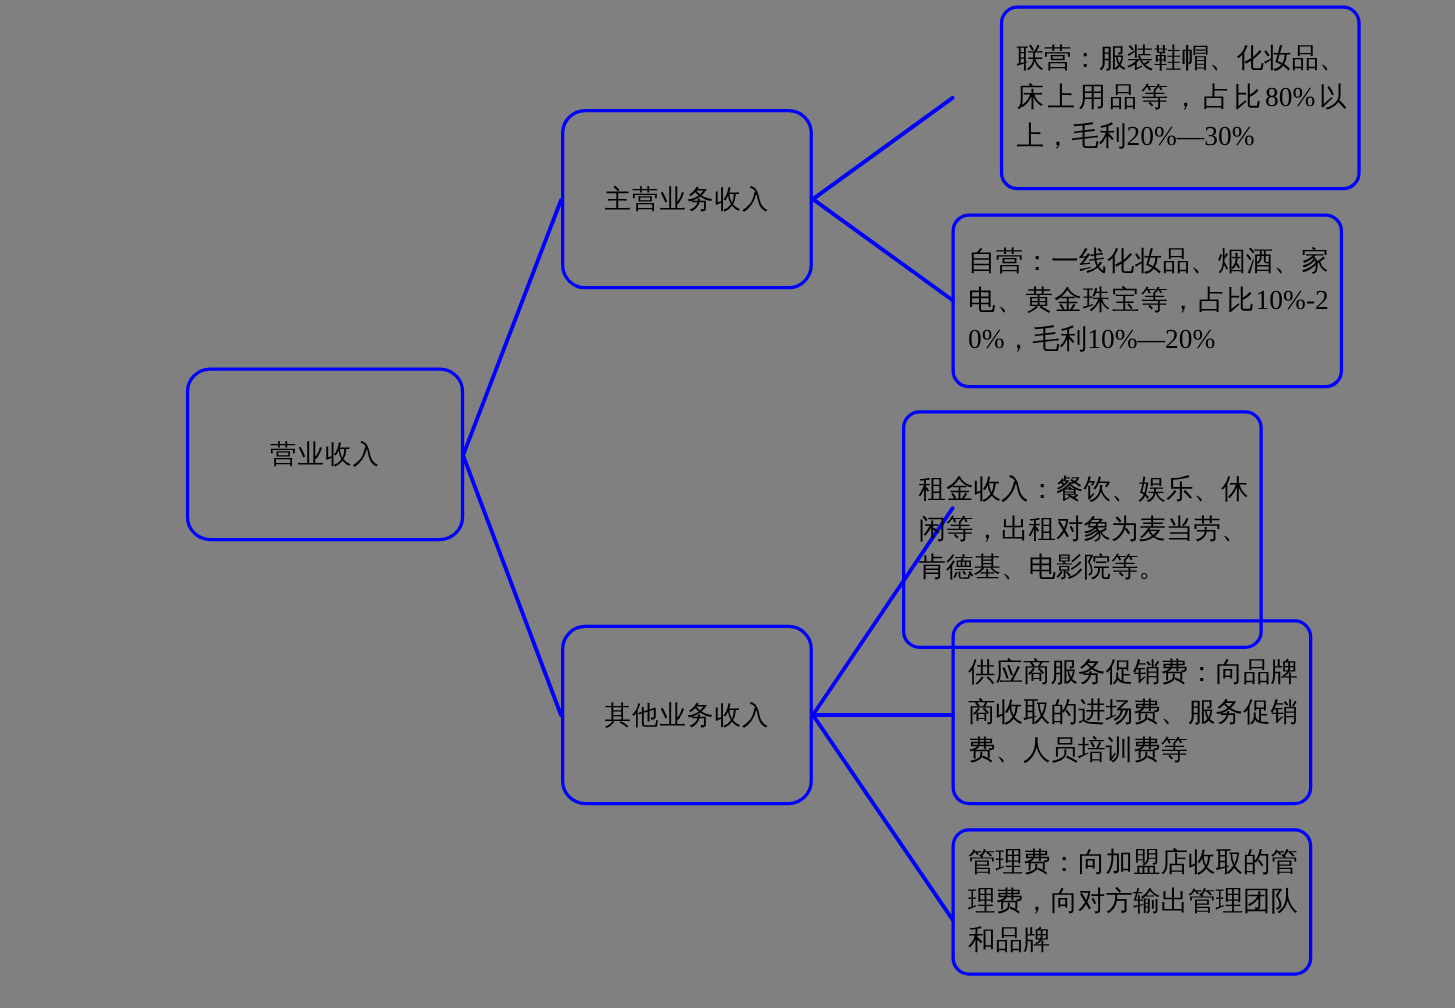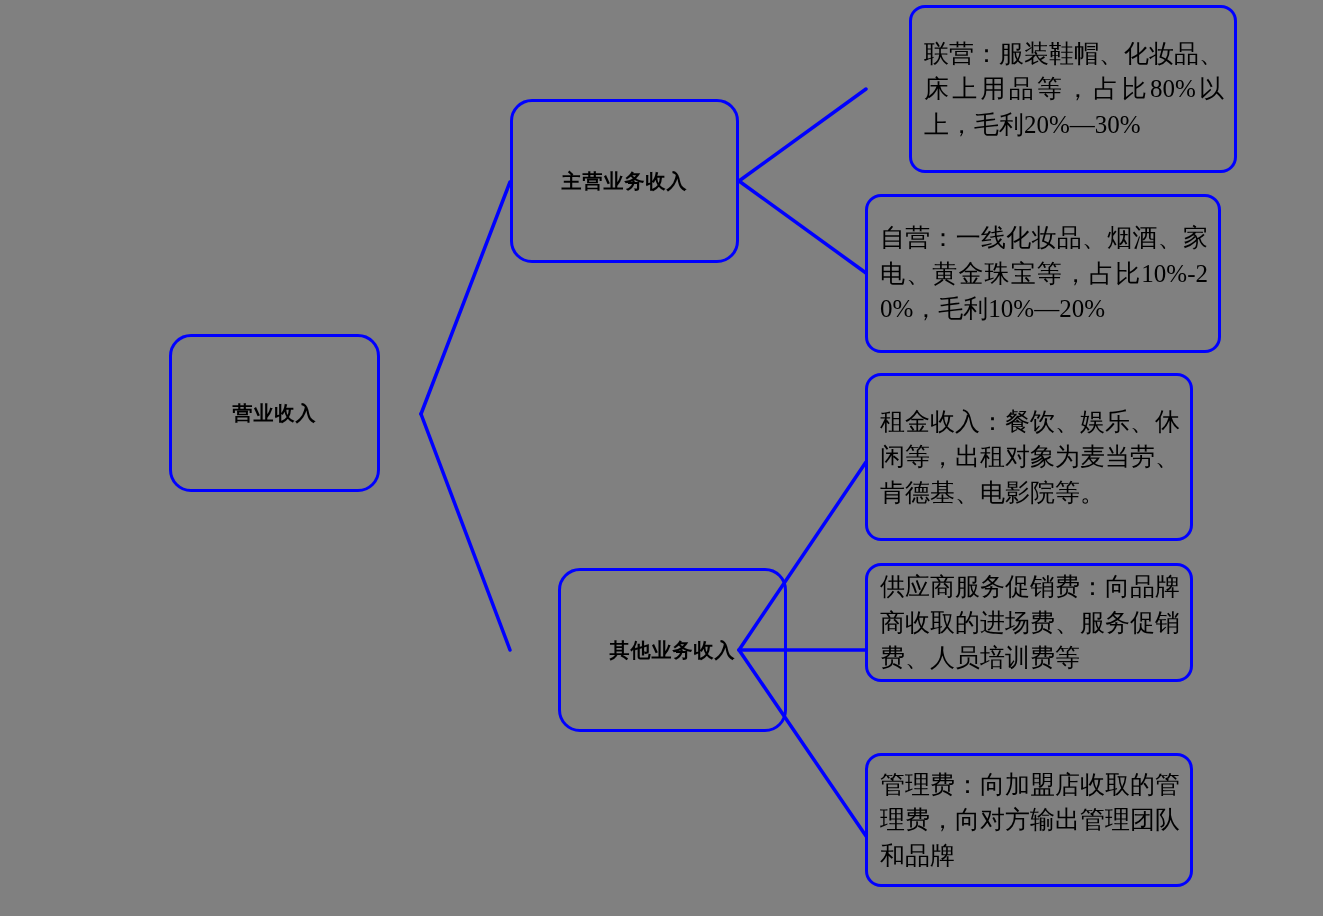--- a/index.html
+++ b/index.html
@@ -32,24 +32,24 @@
     border: 3px solid #0000ff;
     border-radius: 22px;
     background: transparent;
     color: #000000;
     display: flex;
     align-items: center;
     justify-content: center;
     text-align: center;
   }
   .node-center {
-    font-size: 20px;
+    font-size: 24px;
     letter-spacing: 1px;
     font-family: "Liberation Serif", "DejaVu Serif", serif;
-    font-weight: 700;
+    font-weight: 400;
   }
   .leaf {
     position: absolute;
     box-sizing: border-box;
     border: 3px solid #0000ff;
     border-radius: 16px;
     background: transparent;
     color: #000000;
     display: flex;
     align-items: center;
@@ -60,29 +60,29 @@
     font-size: 25px;
     line-height: 1.42;
     text-align: justify;
     text-justify: inter-ideograph;
     width: 100%;
     word-break: break-all;
     color: #000000;
   }
 
   
-  #node-root   { left: 169px; top: 334px; width: 211px; height: 158px; }
+  #node-root   { left: 169px; top: 334px; width: 253px; height: 158px; }
   
   #node-main   { left: 510px; top: 99px;  width: 229px; height: 164px; }
-  #node-other  { left: 510px; top: 568px; width: 229px; height: 164px; margin-left: 48px; }
+  #node-other  { left: 510px; top: 568px; width: 229px; height: 164px; }
   
   #leaf-0 { left: 865px; top: 5px;   width: 328px; height: 168px; margin-left: 44px; }
   #leaf-1 { left: 865px; top: 194px; width: 356px; height: 159px; }
-  #leaf-2 { left: 865px; top: 373px; width: 328px; height: 168px; }
-  #leaf-3 { left: 865px; top: 563px; width: 328px; height: 119px; }
+  #leaf-2 { left: 820px; top: 373px; width: 328px; height: 217px; }
+  #leaf-3 { left: 865px; top: 563px; width: 328px; height: 169px; }
   #leaf-4 { left: 865px; top: 753px; width: 328px; height: 134px; }
 </style>
 </head>
 <body>
 
 <div id="canvas">
 
   <svg id="edges" viewBox="0 0 1323 916" xmlns="http://www.w3.org/2000/svg">
 
     <line x1="421" y1="414" x2="510" y2="182" stroke="#0000ff" stroke-width="3.5" stroke-linecap="round"></line>

